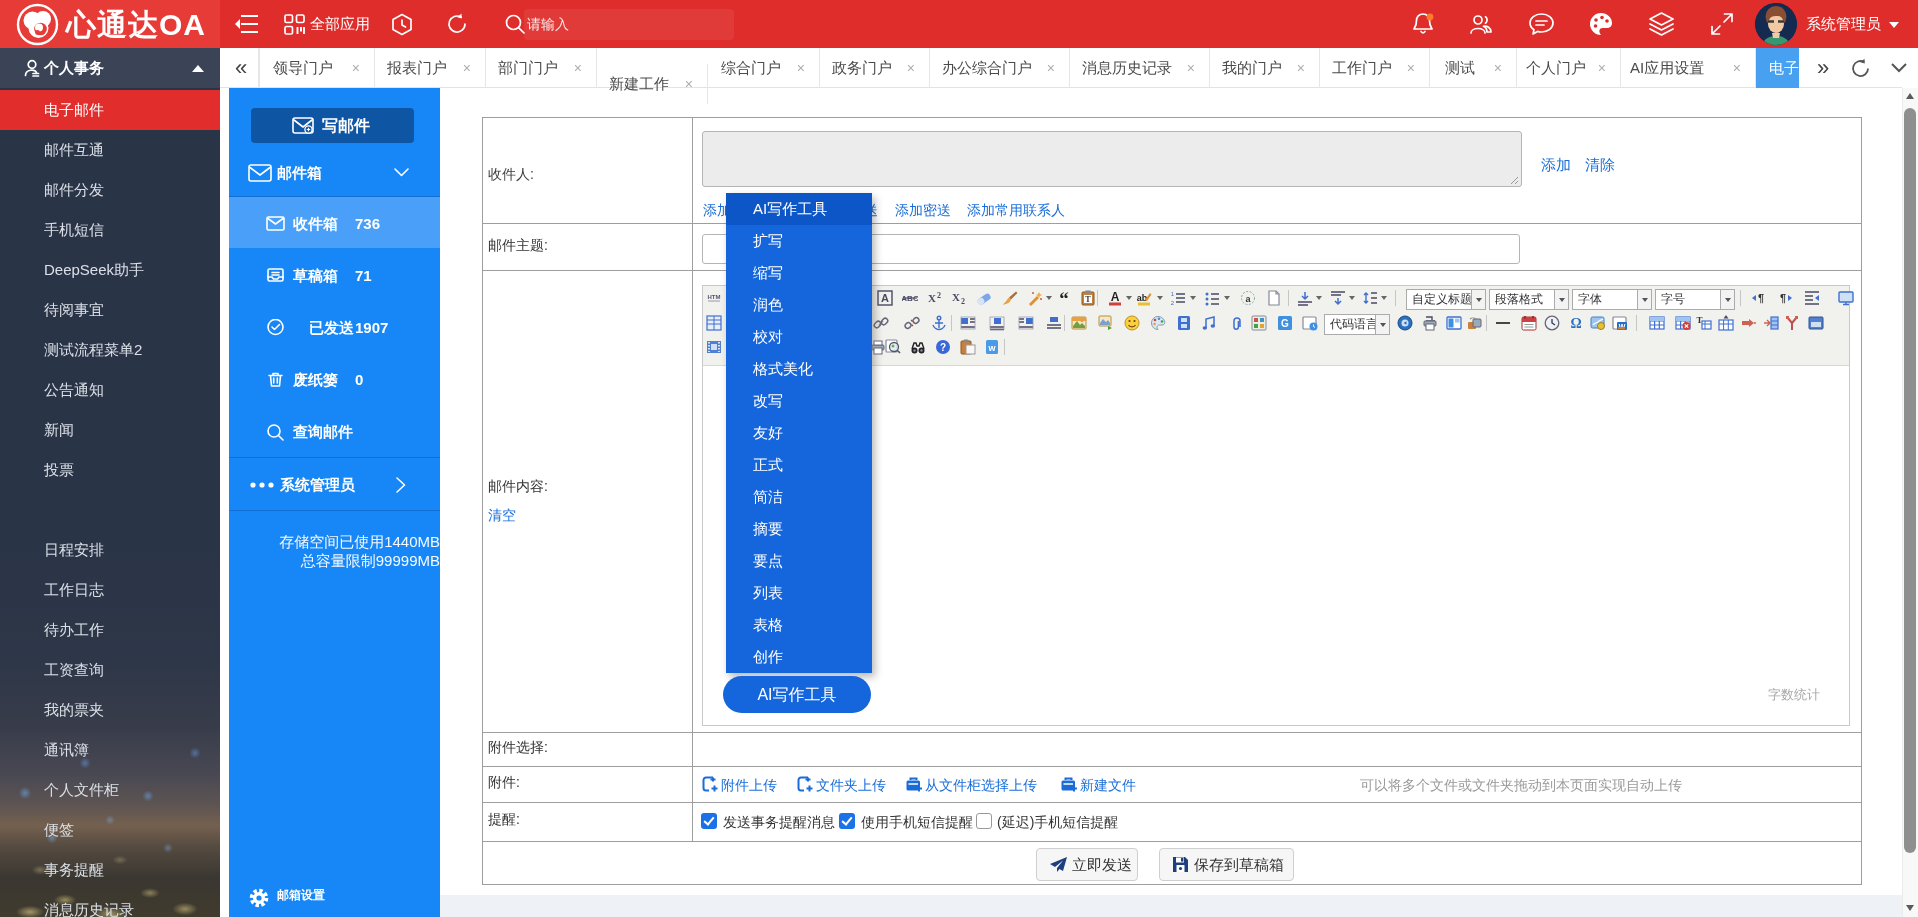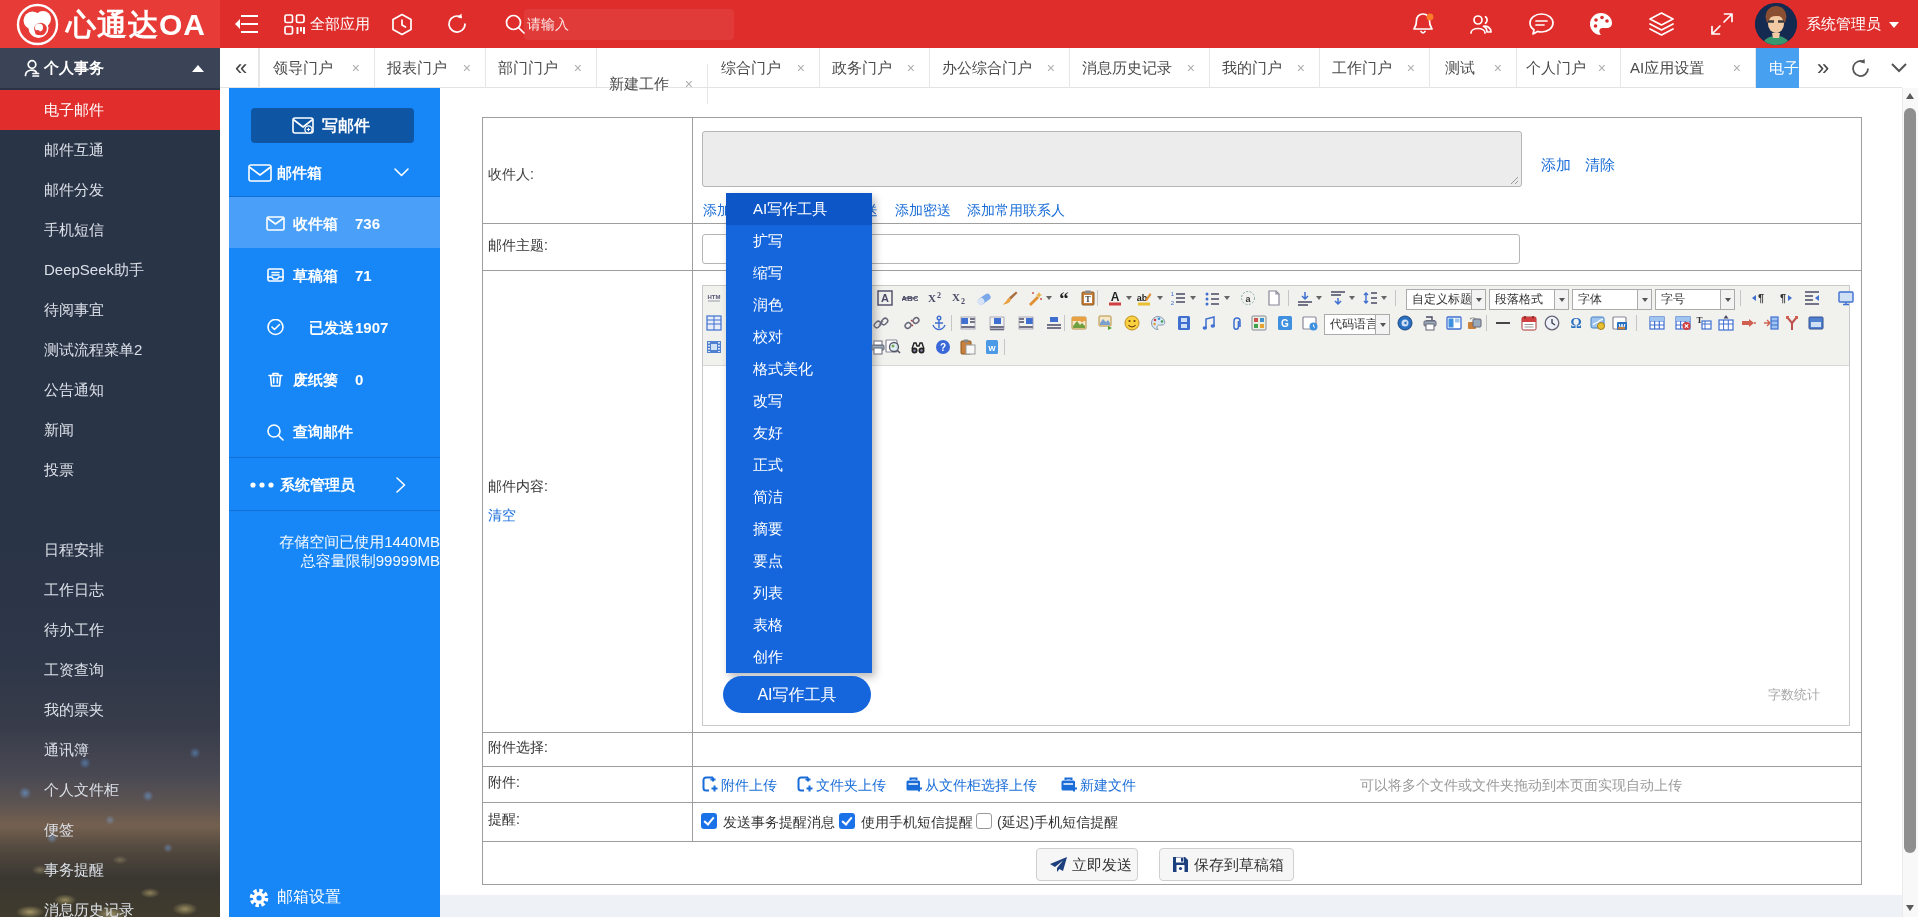--- a/index.html
+++ b/index.html
@@ -308,21 +308,21 @@
     <svg class="ab" style="left:395px;top:476px" width="12" height="18" viewBox="0 0 12 18">
       <path d="M2 2 L9.5 9 L2 16" class="bic" stroke-width="2.4"></path>
     </svg>
     <div class="ab bdiv" style="left:229px;top:510px"></div>
     <div class="ab" style="left:229px;top:532px;width:211px;text-align:right;color:rgba(255,255,255,.96);font-size:15px;line-height:19px">存储空间已使用1440MB<br>总容量限制99999MB</div>
     <svg class="ab" style="left:249px;top:888px" width="20" height="20" viewBox="0 0 20 20">
  <circle cx="10" cy="10" r="7" fill="none" stroke="#fff" stroke-width="4.6" stroke-dasharray="3.2 2.3"></circle>
  <circle cx="10" cy="10" r="6" fill="#fff"></circle>
  <circle cx="10" cy="10" r="2.6" fill="#1786f6"></circle>
 </svg>
-    <div class="ab" style="left:277px;top:887px;color:#fff;font-size:16px;font-weight:normal">邮箱设置</div>
+    <div class="ab" style="left:277px;top:887px;color:#fff;font-size:12px;font-weight:bold">邮箱设置</div>
 
 <div class="ab" id="ftable"></div>
 <div class="ab hline" style="left:482px;top:223px;width:1380px"></div>
     <div class="ab hline" style="left:482px;top:270px;width:1380px"></div>
     <div class="ab hline" style="left:482px;top:732px;width:1380px"></div>
     <div class="ab hline" style="left:482px;top:766px;width:1380px"></div>
     <div class="ab hline" style="left:482px;top:802px;width:1380px"></div>
     <div class="ab hline" style="left:482px;top:841px;width:1380px"></div>
     <div class="ab" style="left:692px;top:117px;width:1px;height:724px;background:#9e9e9e"></div>
     <div class="ab" style="left:488px;top:166px;color:#404040;font-size:14px">收件人:</div>

